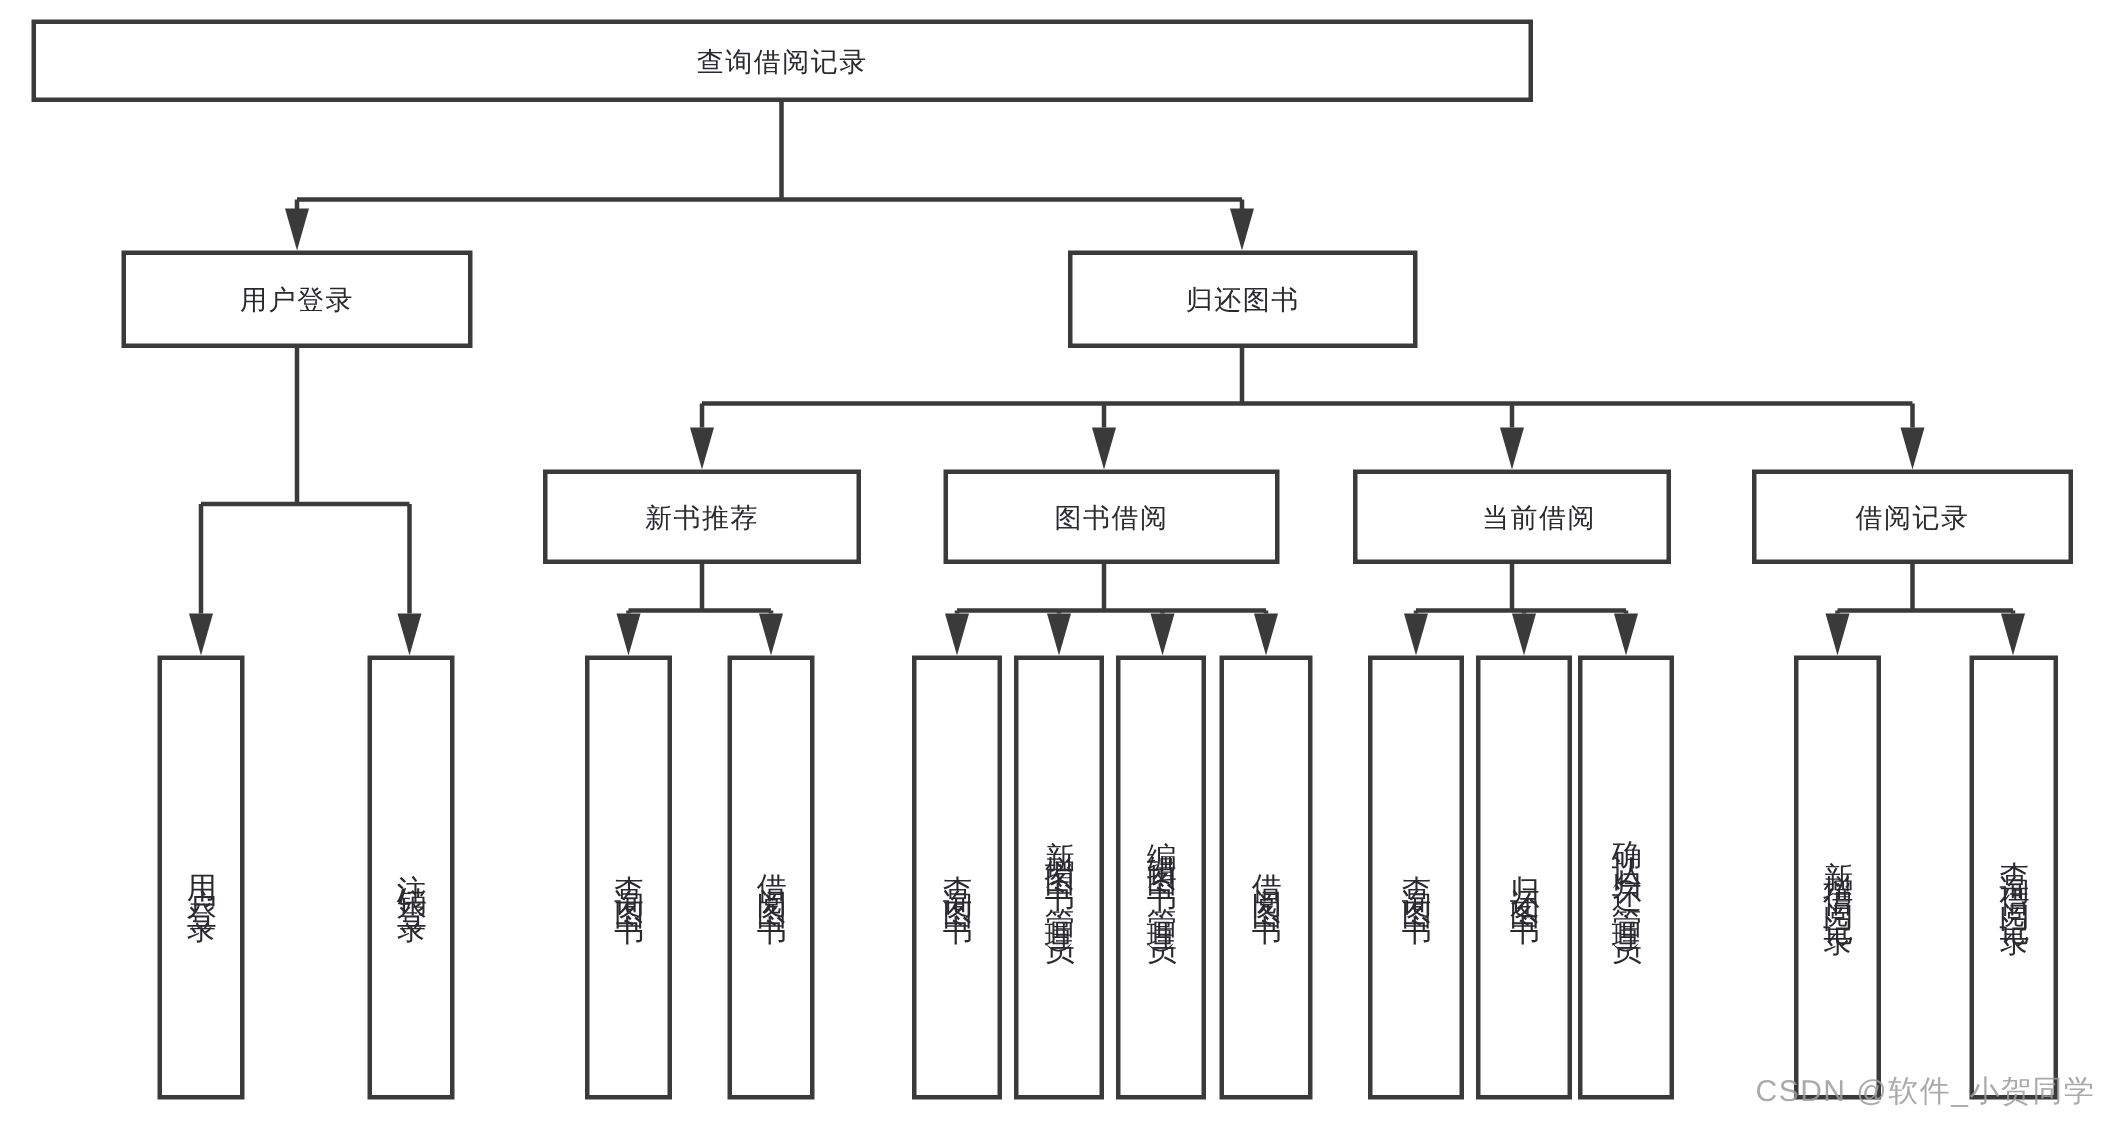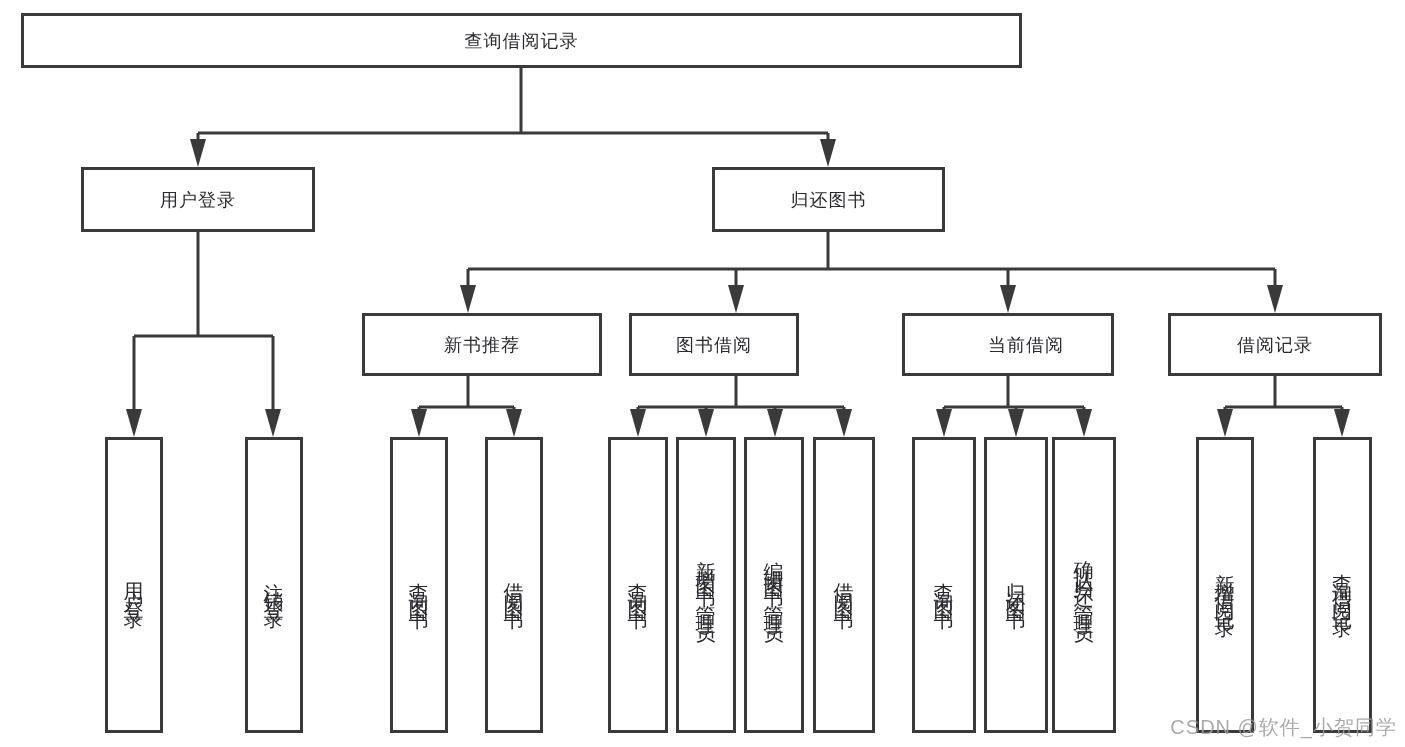--- a/index.html
+++ b/index.html
@@ -15,22 +15,22 @@
   }
   .hlabel{font-size:18px;letter-spacing:1px;white-space:nowrap;}
   .vlabel{
     writing-mode:vertical-rl;text-orientation:upright;
     font-size:20px;letter-spacing:9px;line-height:1;white-space:nowrap;
   }
   
   .n-root {left:21px;  top:13px;  width:1001px;height:55px;}
   .n-login{left:81px;  top:167px; width:234px; height:65px;}
   .n-mgmt {left:712px; top:167px; width:233px; height:65px;}
-  .n-m1{left:362px; top:313px;width:240px;height:63px;}
-  .n-m2{left:629px; top:313px;width:170px;height:63px;}
+  .n-m1{left:362px; top:313px;width:212px;height:63px;}
+  .n-m2{left:629px; top:313px;width:224px;height:63px;}
   .n-m3{left:902px; top:313px;width:212px;height:63px;padding-left:36px;}
   .n-m4{left:1168px;top:313px;width:214px;height:63px;}
   
   .leaf{top:437px;height:296px;}
   .l-a1{left:105px;width:58px;} .l-a2{left:245px;width:58px;}
   .l-b1{left:390px;width:58px;} .l-b2{left:485px;width:58px;}
   .l-c1{left:608px;width:60px;} .l-c2{left:676px;width:60px;}
   .l-c3{left:744px;width:60px;} .l-c4{left:813px;width:62px;}
   .l-d1{left:912px;width:64px;} .l-d2{left:984px;width:64px;} .l-d3{left:1052px;width:64px;}
   .l-e1{left:1196px;width:58px;} .l-e2{left:1313px;width:59px;}

